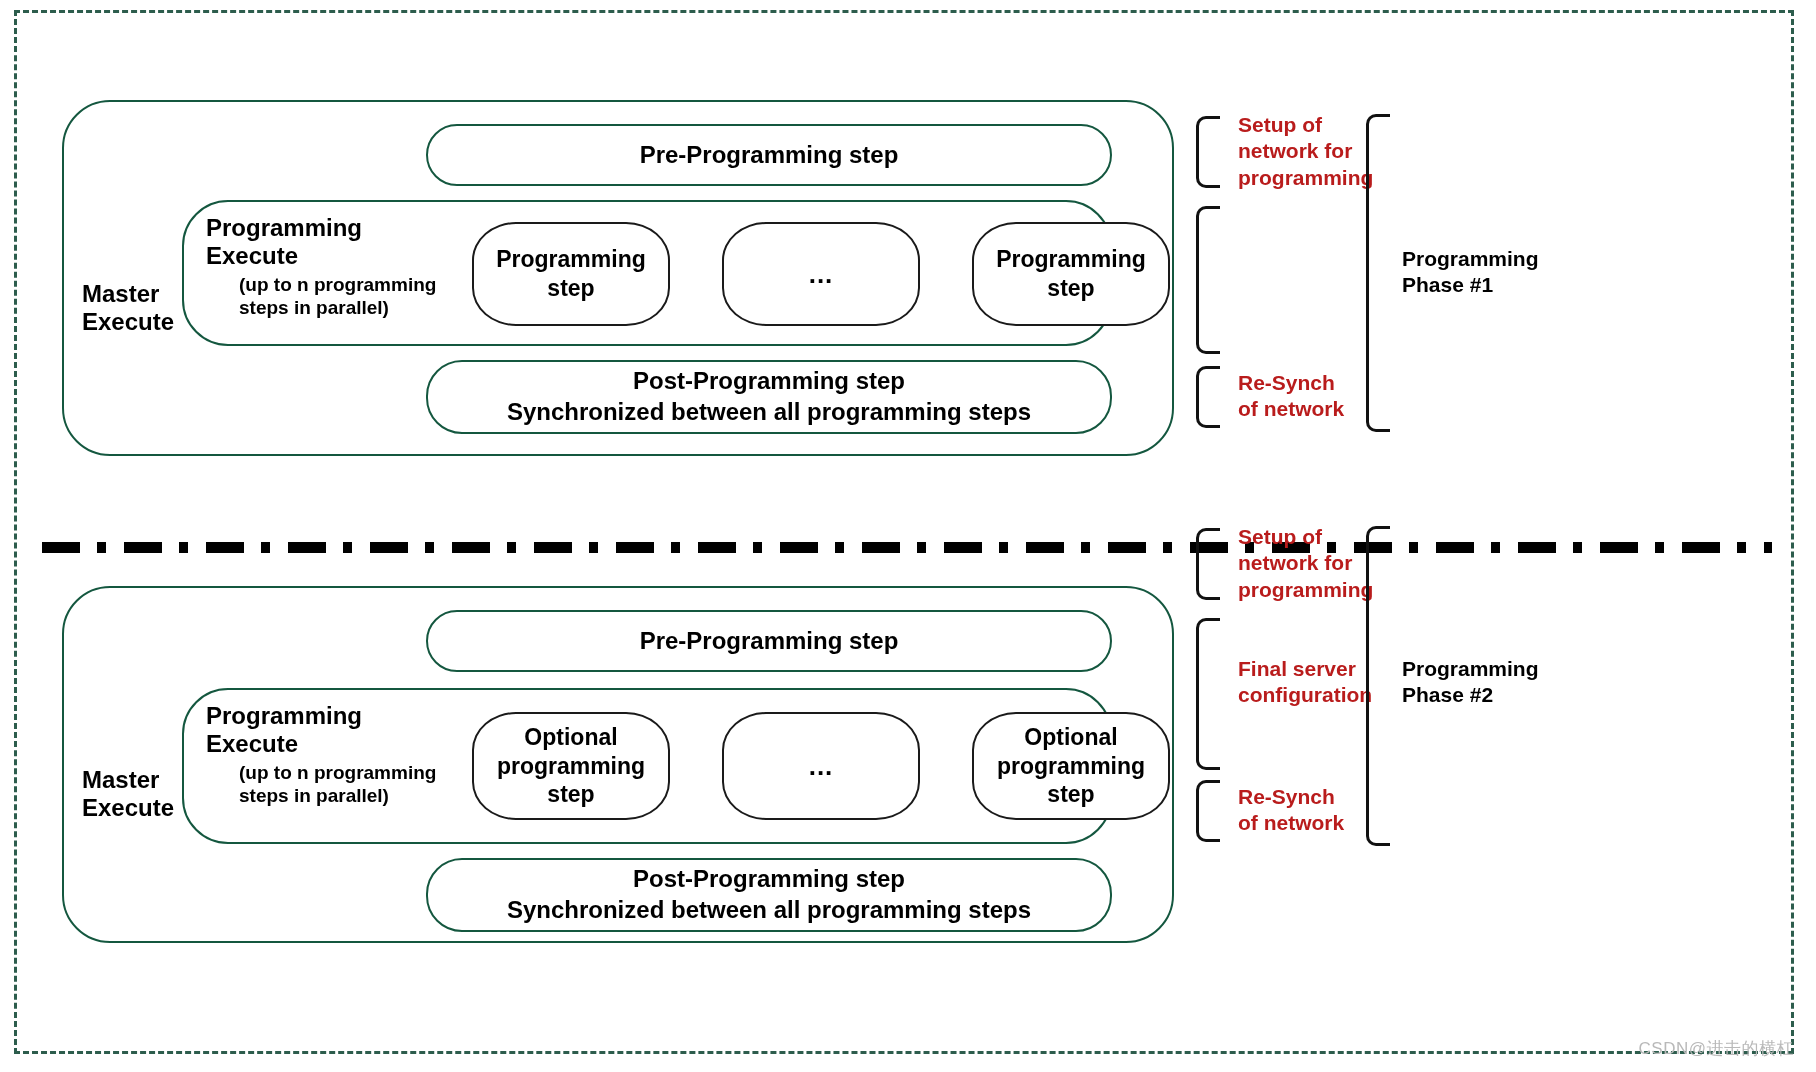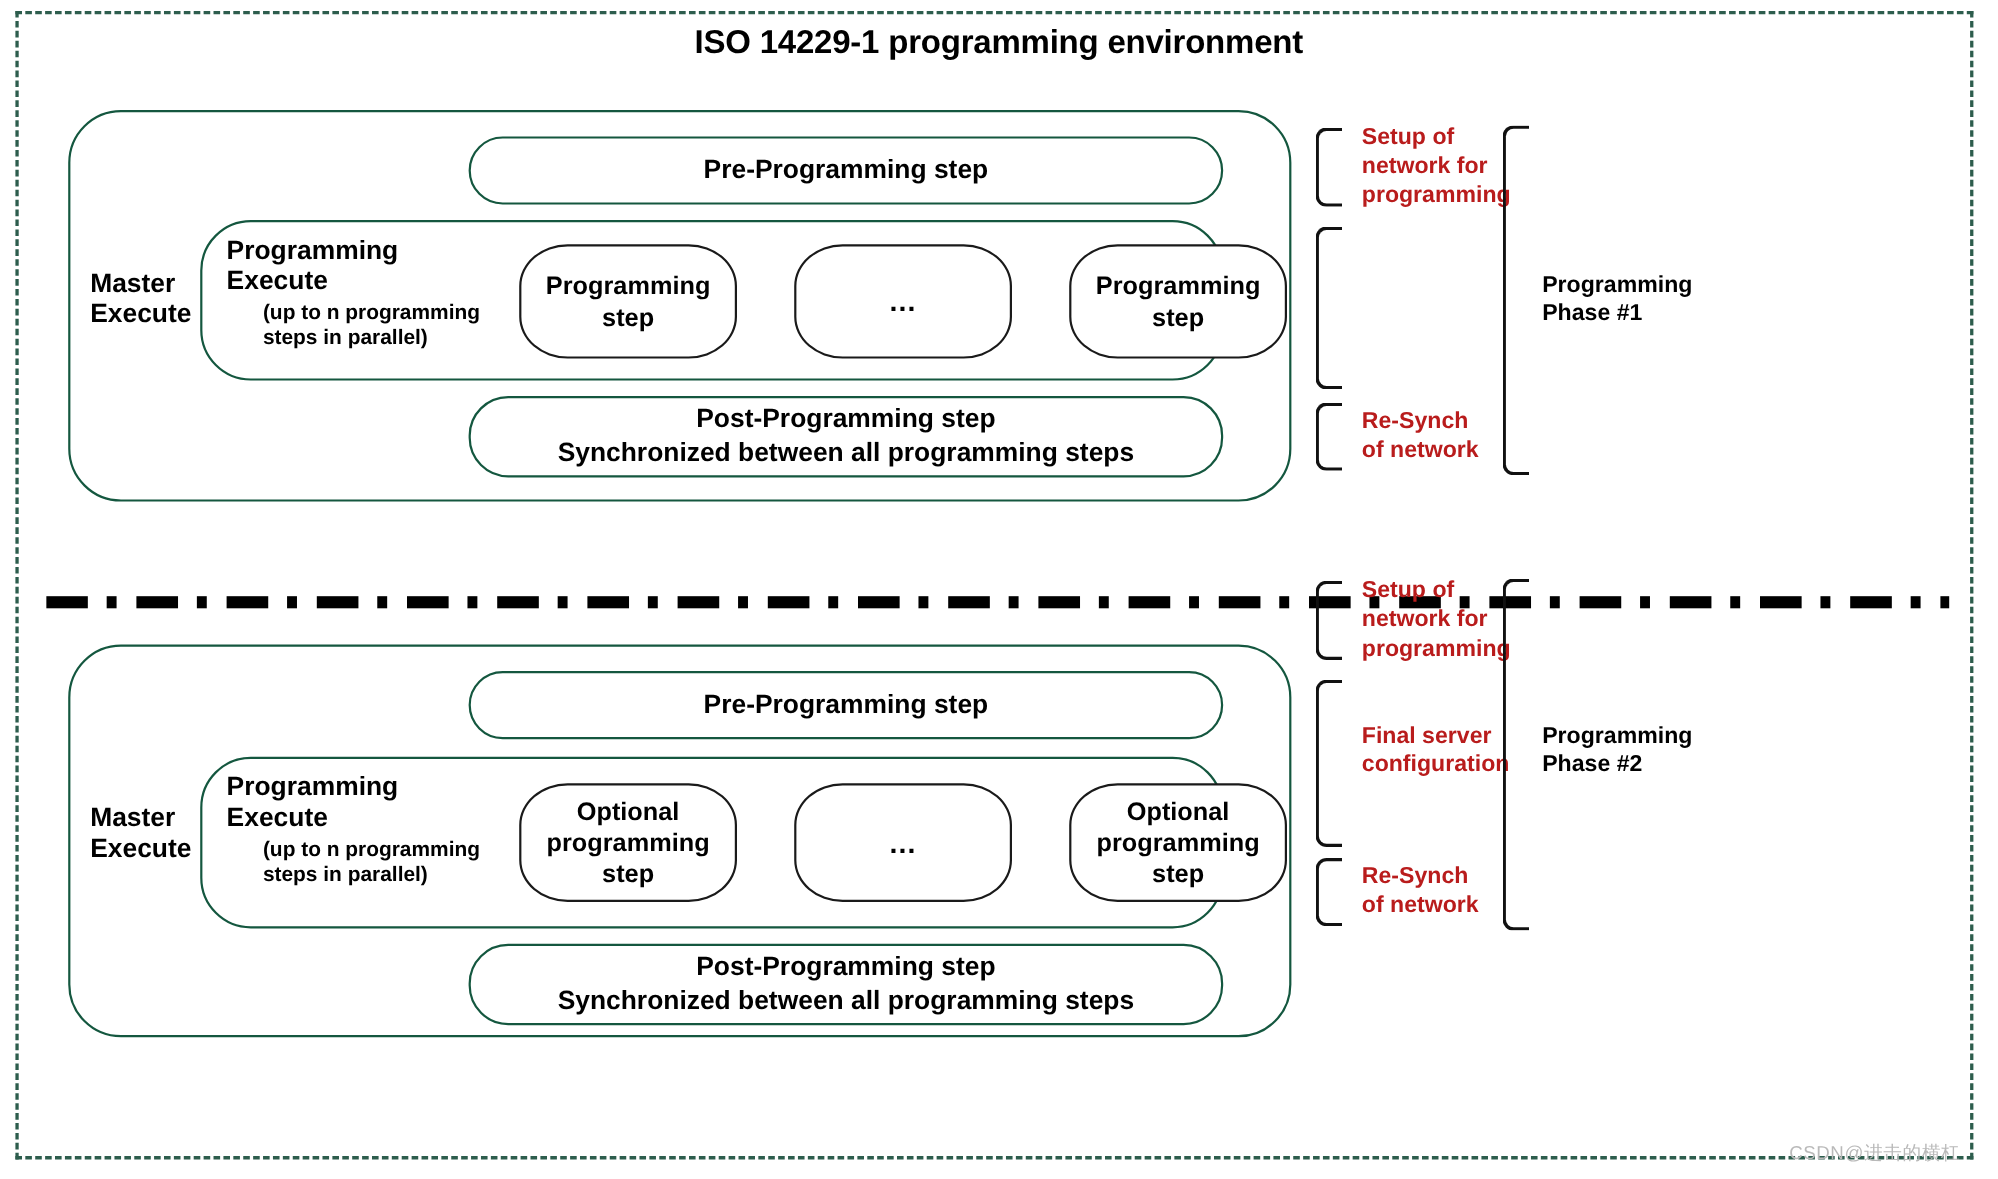--- a/index.html
+++ b/index.html
@@ -58,20 +58,21 @@
   
   .master-execute {
     position: absolute;
     left: 18px;
     width: 130px;
     font-size: 24px;
     font-weight: bold;
     line-height: 1.18;
     color: #000;
     text-align: left;
+    margin-top: 36px;
   }
 
   
   .pill-green {
     position: absolute;
     border: 2px solid #14573f;
     border-radius: 36px;
     box-sizing: border-box;
     background: #fff;
     display: flex;
@@ -174,36 +175,35 @@
     font-weight: bold;
     line-height: 1.25;
     color: #000;
     text-align: left;
     width: 180px;
   }
 
   
   .watermark {
     position: absolute;
-    right: 34px;
+    right: 22px;
     bottom: 12px;
     font-size: 17px;
     color: #b9b9b9;
     letter-spacing: 0.5px;
     white-space: nowrap;
   }
 </style>
 </head>
 <body>
 
 <div id="canvas">
 
   <div class="outer-frame"></div>
 
-  <div class="diagram-title">ISO 14229-1 programming environment</div>
 
   <div class="phase phase-1">
 
     <div class="master-execute" style="top: 142px; white-space: pre-line;">Master
 Execute</div>
 
     <div class="pill-green" style="left:362px; top:22px; width:686px; height:62px;">Pre-Programming step</div>
 
     <div class="exec-band" style="left:118px; top:98px; width:930px; height:146px;">
 

